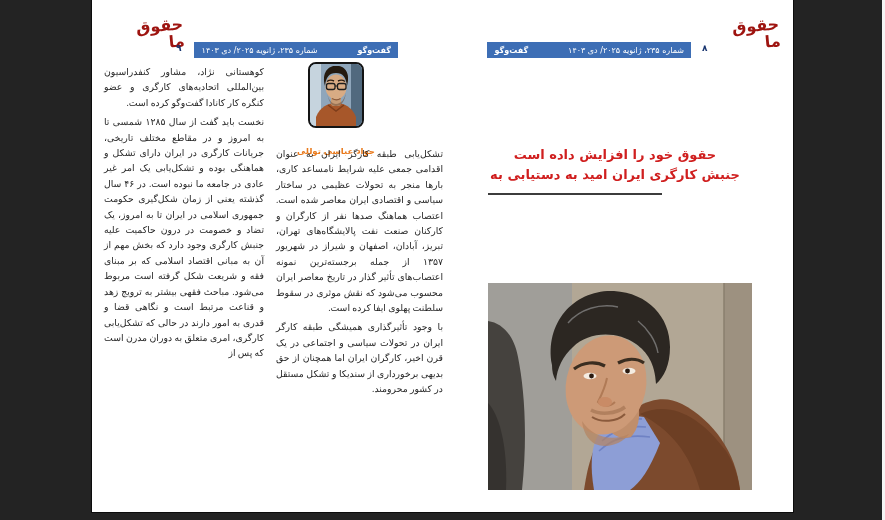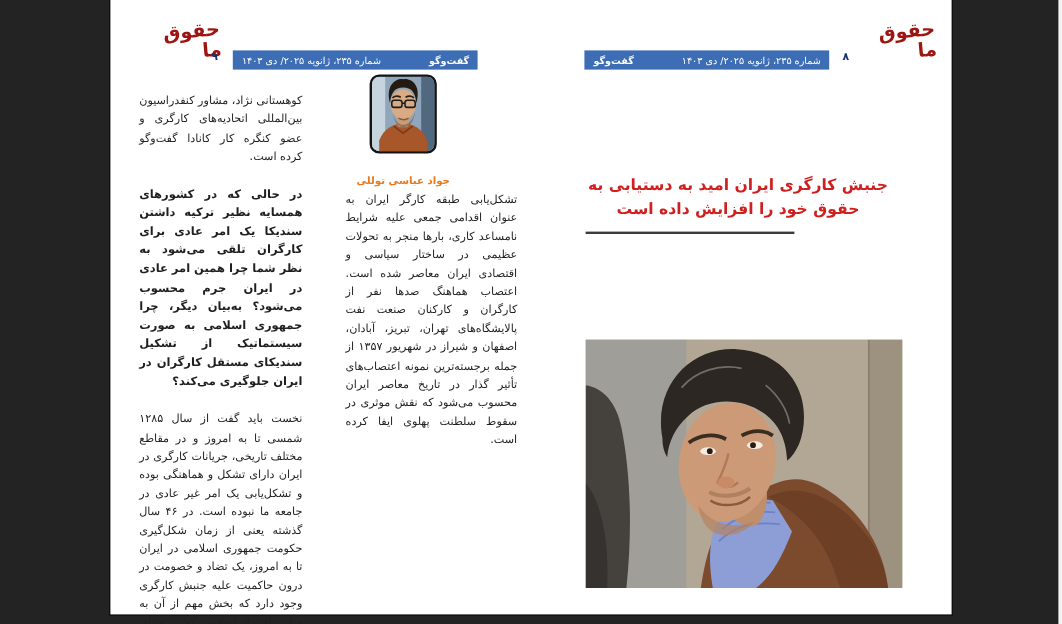--- a/index.html
+++ b/index.html
@@ -16,21 +16,21 @@
         transform:rotate(-5deg);direction:rtl;letter-spacing:1px;}
   .pagenum{color:var(--pagenum_navy,#16336e);font-size:9px;font-weight:bold;}
   .bar{height:16px;background:var(--bar_blue,#3d6eb5);color:#fff;display:flex;direction:rtl;
        justify-content:space-between;align-items:center;padding:0 7px;box-sizing:border-box;
        font-size:8px;white-space:nowrap;}
   .bar .seg{color:#fff;margin-left:40px;}
 
   
   .col{direction:rtl;text-align:justify;color:var(--body_ink,#1f1f1f);
        font-size:9.3px;line-height:15.4px;}
-  .col p{margin:16px;}
+  .col p{margin:4px;font-family:Liberation Serif, serif;}
   .col p.gap{margin-top:14px;}
   .col p.q{font-weight:bold;font-size:9.6px;line-height:15.6px;}
 
   .photo-small{box-sizing:border-box;width:56px;height:66px;border:2px solid #141414;
                border-radius:8px;overflow:hidden;background:#8fa6bb;}
   .photo-small svg{display:block;width:100%;height:100%;}
   .caption{color:var(--caption_orange,#e9791b);font-size:8.5px;font-weight:bold;text-align:center;
            direction:rtl;}
 
   
@@ -50,21 +50,20 @@
     <section>
       <div class="abs logo" style="left:28px;top:18px;width:64px;">حقوق ما</div>
       <div class="abs pagenum" style="left:84px;top:43px;">۹</div>
       <div class="abs bar" style="left:102px;top:42px;width:204px;">
         <span class="seg" style="font-weight:bold;">گفت‌وگو</span>
         <span class="seg">شماره ۲۳۵، ژانویه ۲۰۲۵/ دی ۱۴۰۳</span>
       </div>
 
       <div class="abs col" style="left:8px;top:61px;width:168px;">
         <p>کوهستانی نژاد، مشاور کنفدراسیون بین‌المللی اتحادیه‌های کارگری و عضو کنگره کار کانادا گفت‌وگو کرده است.</p>
-        <p class="q gap">در حالی که در کشورهای همسایه نظیر ترکیه داشتن سندیکا یک امر عادی برای کارگران تلقی می‌شود به نظر شما چرا همین امر عادی در ایران جرم محسوب می‌شود؟ به‌بیان دیگر، چرا جمهوری اسلامی به صورت سیستماتیک از تشکیل سندیکای مستقل کارگران در ایران جلوگیری می‌کند؟</p>
         <p>نخست باید گفت از سال ۱۲۸۵ شمسی تا به امروز و در مقاطع مختلف تاریخی، جریانات کارگری در ایران دارای تشکل و هماهنگی بوده و تشکل‌یابی یک امر غیر عادی در جامعه ما نبوده است. در ۴۶ سال گذشته یعنی از زمان شکل‌گیری حکومت جمهوری اسلامی در ایران تا به امروز، یک تضاد و خصومت در درون حاکمیت علیه جنبش کارگری وجود دارد که بخش مهم از آن به مبانی اقتصاد اسلامی که بر مبنای فقه و شریعت شکل گرفته است مربوط می‌شود. مباحث فقهی بیشتر به ترویج زهد و قناعت مرتبط است و نگاهی قضا و قدری به امور دارند در حالی که تشکل‌یابی کارگری، امری متعلق به دوران مدرن است که پس از</p>
       </div>
 
       <div class="abs photo-small" style="left:216px;top:62px;">
         <svg viewBox="0 0 52 62" preserveAspectRatio="none">
           <rect width="52" height="62" fill="#8fa6bb"></rect>
           <rect x="0" width="11" height="62" fill="#c6d4de"></rect>
           <rect x="41" width="11" height="62" fill="#51697e"></rect>
           <path d="M6,53 C10,43 18,39 26,39 C34,39 42,43 46,53 L46,62 L6,62 Z" fill="#a7572a"></path>
           <path d="M18,41 L26,47 L34,41" stroke="#7e3d1a" stroke-width="1.5" fill="none"></path>
@@ -77,34 +76,35 @@
           <line x1="25" y1="22" x2="27.5" y2="22" stroke="#1d1d1d" stroke-width="1.2"></line>
           <path d="M17,17.5 C19,16 22,16 24,17" stroke="#2a1d12" stroke-width="1.4" fill="none"></path>
           <path d="M28,17 C30,16 33,16 35,17.5" stroke="#2a1d12" stroke-width="1.4" fill="none"></path>
           <path d="M22,34.5 C25,36.2 28,36.2 30.5,34.5" stroke="#8a5a3c" stroke-width="1.2" fill="none"></path>
         </svg>
       </div>
       <div class="abs caption" style="left:178px;top:146px;width:132px;">جواد عباسی توللی</div>
 
       <div class="abs col" style="left:180px;top:143px;width:175px;">
         <p>تشکل‌یابی طبقه کارگر ایران به عنوان اقدامی جمعی علیه شرایط نامساعد کاری، بارها منجر به تحولات عظیمی در ساختار سیاسی و اقتصادی ایران معاصر شده است. اعتصاب هماهنگ صدها نفر از کارگران و کارکنان صنعت نفت پالایشگاه‌های تهران، تبریز، آبادان، اصفهان و شیراز در شهریور ۱۳۵۷ از جمله برجسته‌ترین نمونه اعتصاب‌های تأثیر گذار در تاریخ معاصر ایران محسوب می‌شود که نقش موثری در سقوط سلطنت پهلوی ایفا کرده است.</p>
+        <p>با وجود تأثیرگذاری همیشگی طبقه کارگر ایران در تحولات سیاسی و اجتماعی در یک قرن اخیر، کارگران ایران اما همچنان از حق بدیهی برخورداری از سندیکا و تشکل مستقل در کشور محرومند.</p>
       </div>
     </section>
 
     <section>
       <div class="abs bar" style="left:395px;top:42px;width:204px;">
         <span class="seg">شماره ۲۳۵، ژانویه ۲۰۲۵/ دی ۱۴۰۳</span>
         <span class="seg" style="font-weight:bold;">گفت‌وگو</span>
       </div>
       <div class="abs pagenum" style="left:610px;top:43px;">۸</div>
       <div class="abs logo" style="left:624px;top:18px;width:64px;">حقوق ما</div>
 
       <div class="abs headline" style="left:393px;top:145px;width:260px;">
+        <div>حقوق خود را افزایش داده است</div>
         <div>جنبش کارگری ایران امید به دستیابی به</div>
-        <div>حقوق خود را افزایش داده است</div>
       </div>
       <div class="abs divider" style="left:396px;top:193px;width:174px;"></div>
 
       <div class="abs photo-big" style="left:396px;top:283px;">
         <svg viewBox="0 0 264 207" preserveAspectRatio="none">
           <rect width="264" height="207" fill="#b2a795"></rect>
           <rect x="236" width="28" height="207" fill="#9d9180"></rect>
           <line x1="236" y1="0" x2="236" y2="207" stroke="#8a7f6e" stroke-width="1.5"></line>
           <rect x="0" width="84" height="207" fill="#a09e99"></rect>
           <path d="M0,38 C14,40 26,52 30,74 C36,104 40,150 34,207 L0,207 Z" fill="#45423e"></path>

